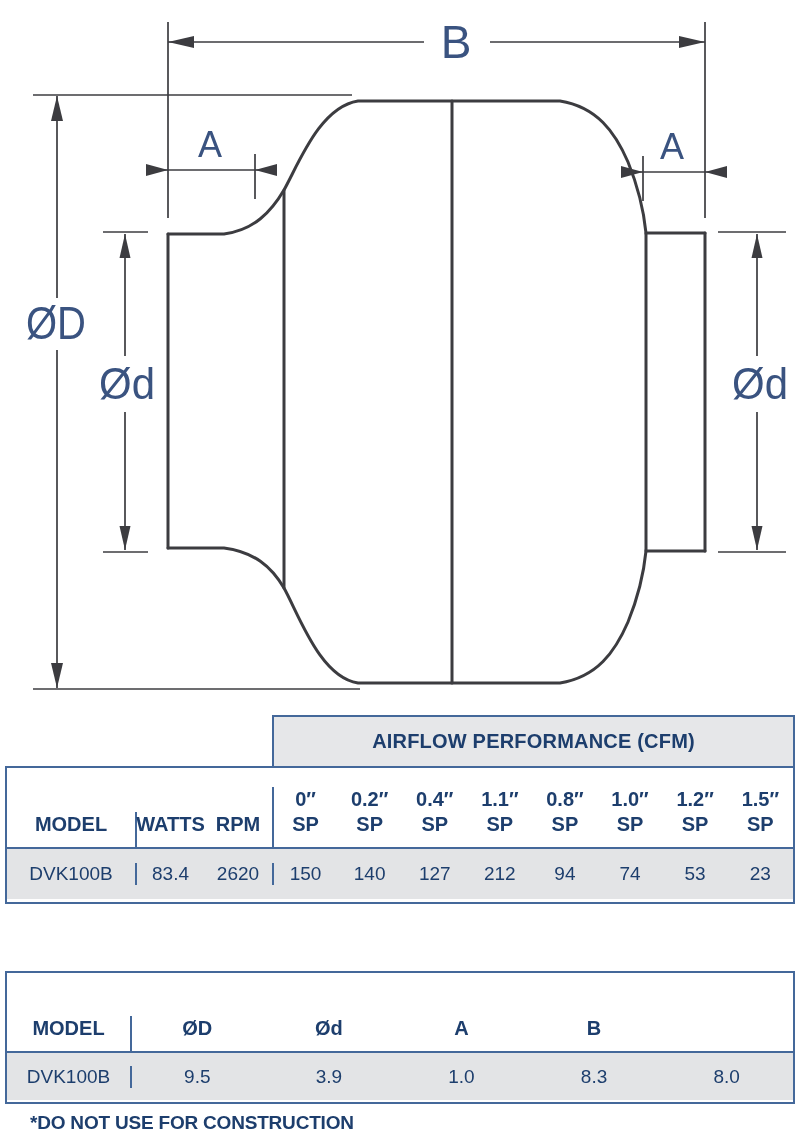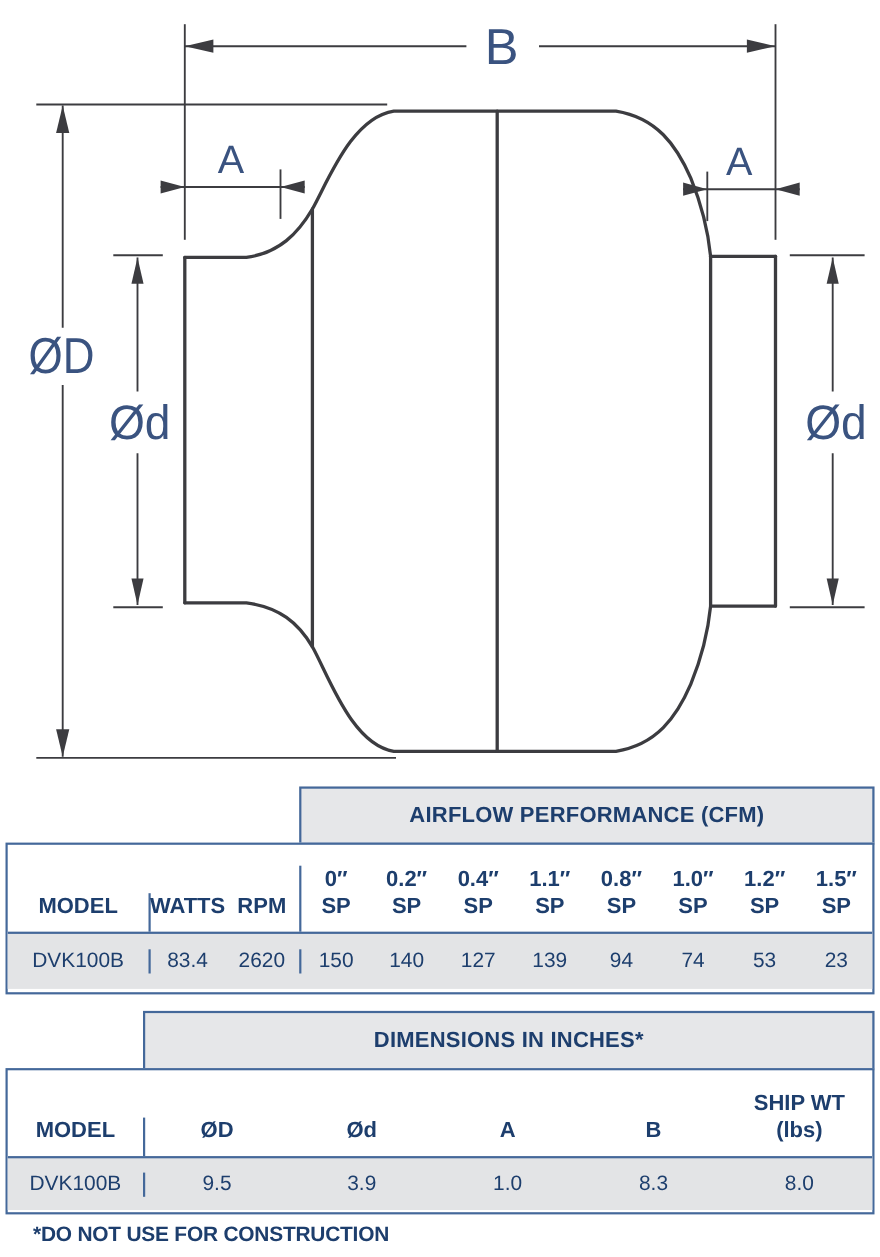--- a/index.html
+++ b/index.html
@@ -181,62 +181,55 @@
       <div class="cell c-sp bl">
         <span class="dtext">150</span>
       </div>
       <div class="cell c-sp">
         <span class="dtext">140</span>
       </div>
       <div class="cell c-sp">
         <span class="dtext">127</span>
       </div>
       <div class="cell c-sp">
-        <span class="dtext">139</span>
+        <span class="dtext">212</span>
       </div>
       <div class="cell c-sp">
         <span class="dtext">94</span>
       </div>
       <div class="cell c-sp">
         <span class="dtext">74</span>
       </div>
       <div class="cell c-sp">
         <span class="dtext">53</span>
       </div>
       <div class="cell c-sp last">
         <span class="dtext">23</span>
       </div>
     </div>
   </div>
 
-  <div class="band" style="left:130px; top:919px; width:665px; height:54px;">
-    <span class="band-title">DIMENSIONS IN INCHES*</span>
-  </div>
 
   <div class="tbox" style="left:5px; top:971px; width:790px; height:133px;">
     <div class="trow hrow" style="height:78px;">
       <div class="cell c-model2">
         <span class="htext">MODEL</span>
       </div>
       <div class="cell c-dim bl">
         <span class="htext">ØD</span>
       </div>
       <div class="cell c-dim">
         <span class="htext">Ød</span>
       </div>
       <div class="cell c-dim">
         <span class="htext">A</span>
       </div>
       <div class="cell c-dim">
         <span class="htext">B</span>
       </div>
-      <div class="cell c-dim last">
-        <span class="htext">SHIP WT</span>
-        <span class="htext">(lbs)</span>
-      </div>
     </div>
 
     <div class="trow drow" style="height:49px;">
       <div class="cell c-model2">
         <span class="dtext">DVK100B</span>
       </div>
       <div class="cell c-dim bl">
         <span class="dtext">9.5</span>
       </div>
       <div class="cell c-dim">

